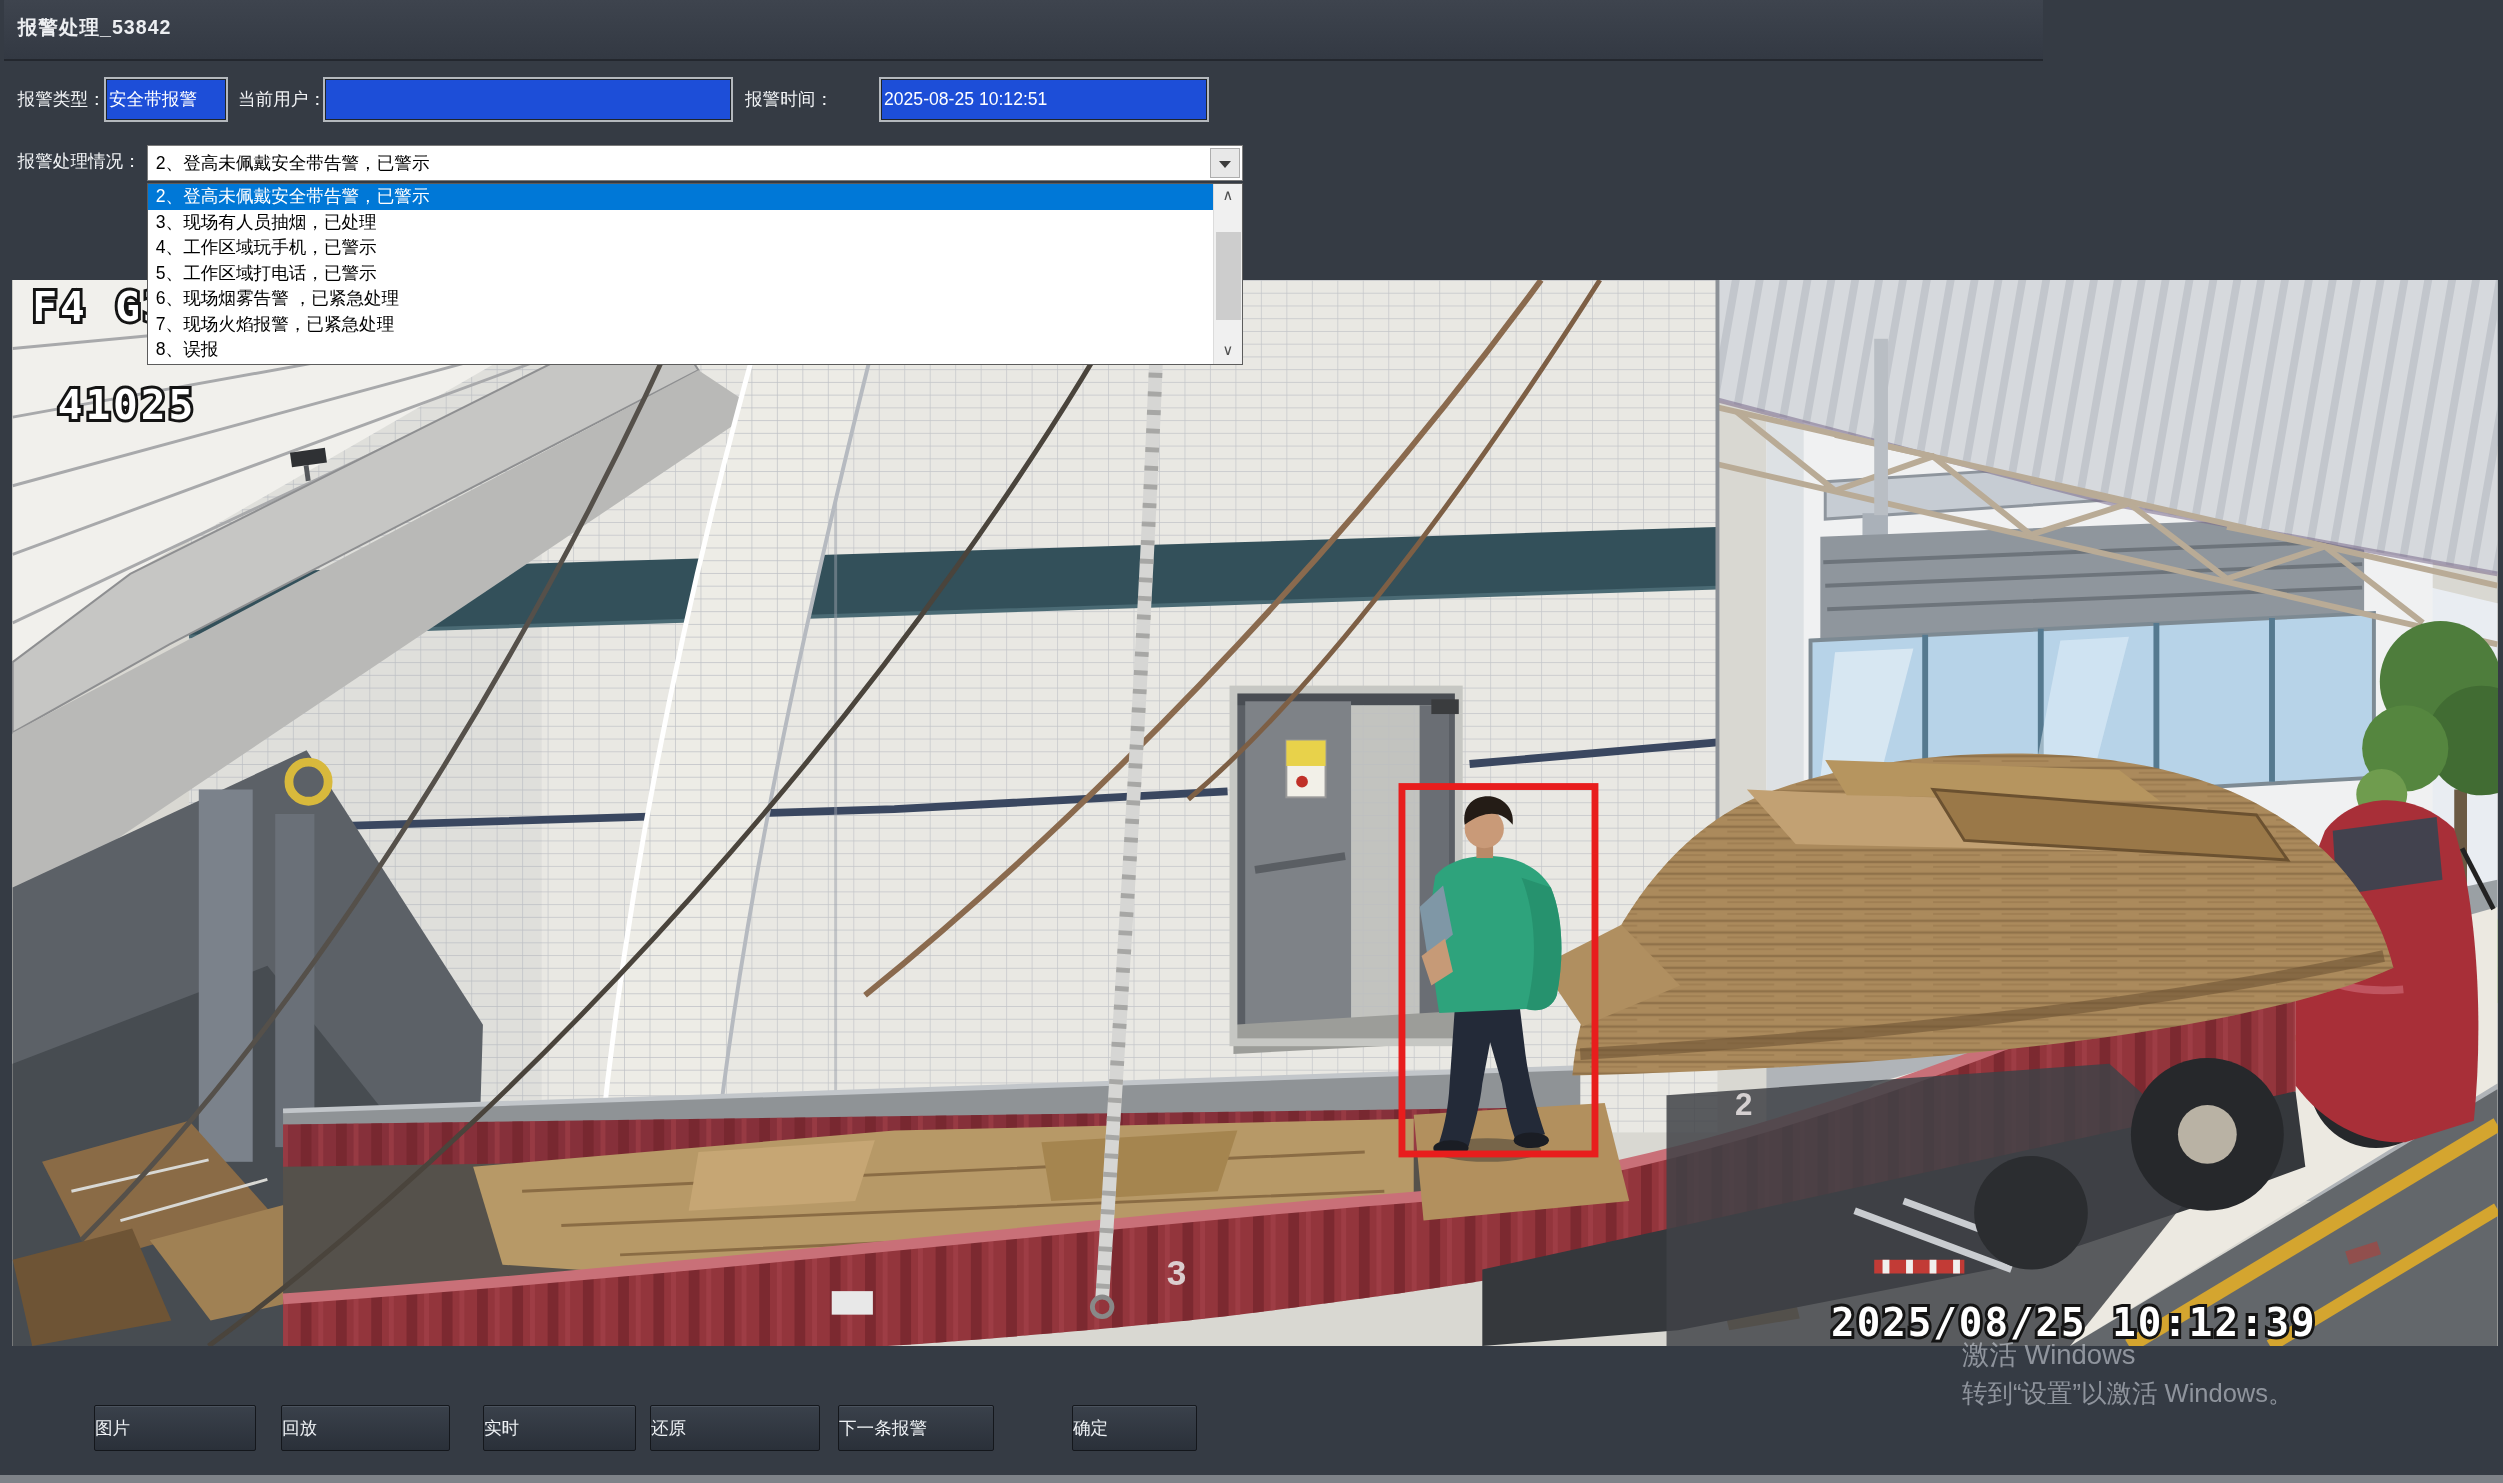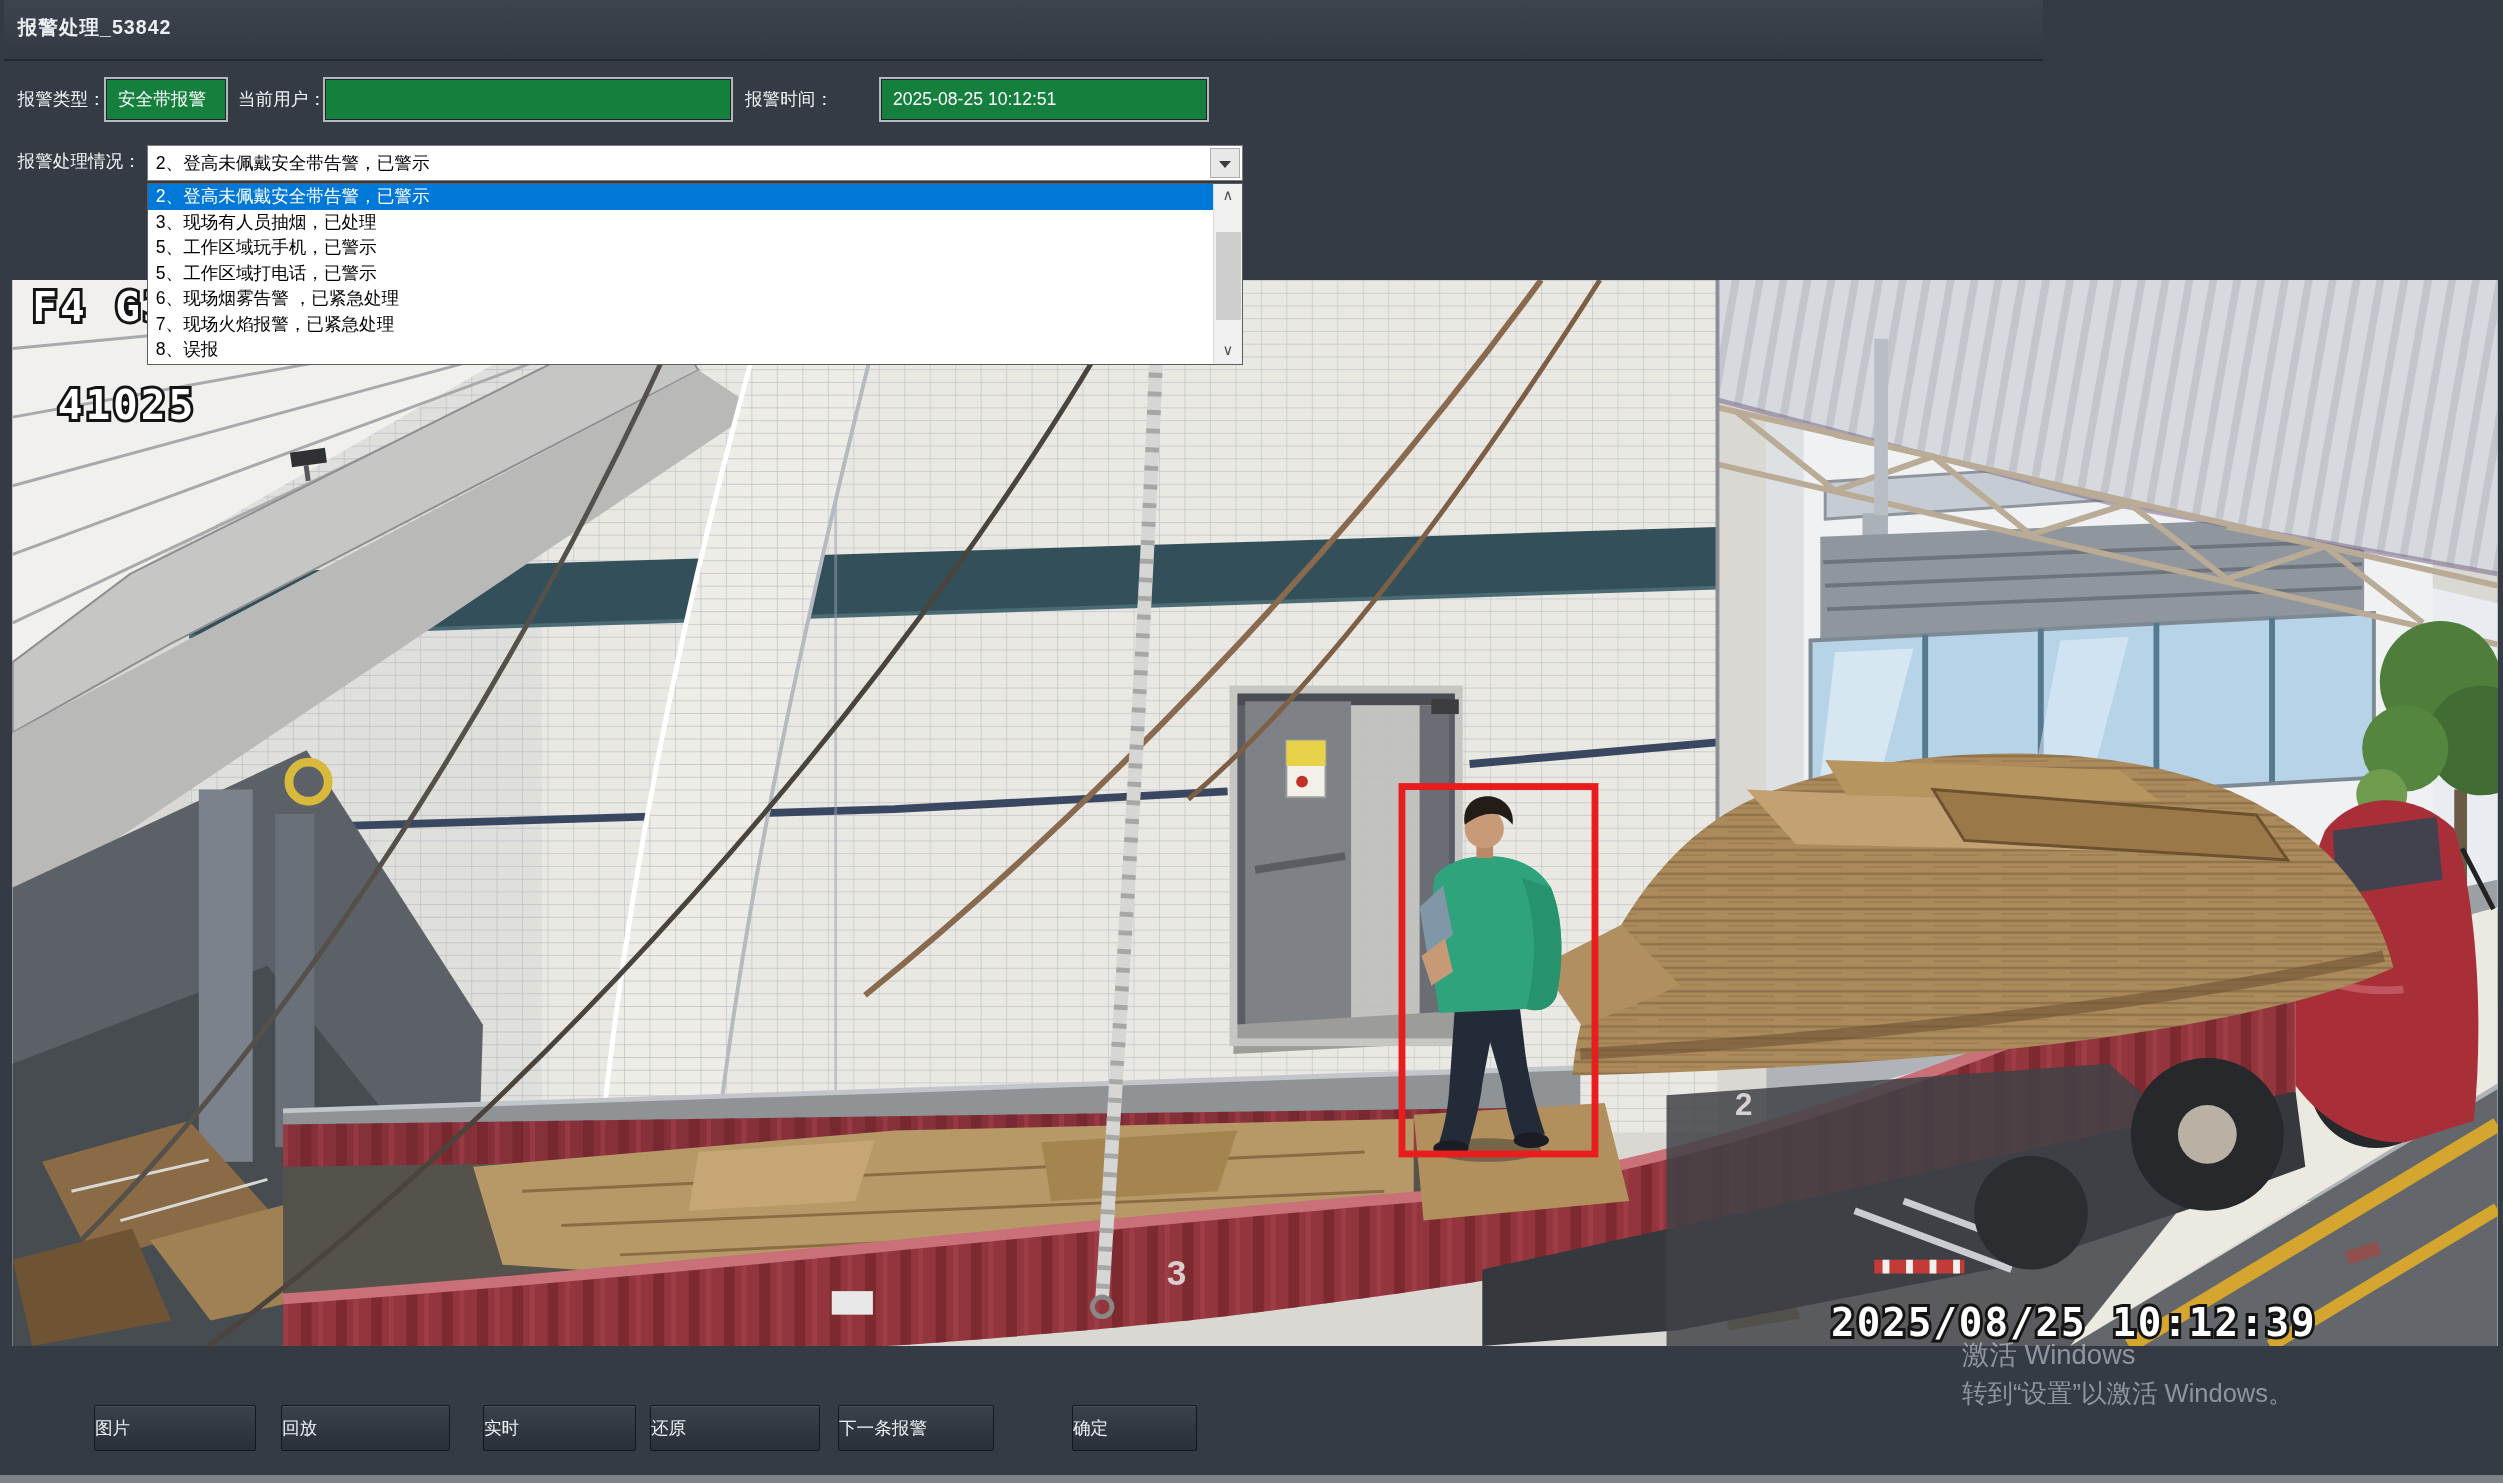--- a/index.html
+++ b/index.html
@@ -19,25 +19,25 @@
     position:absolute;left:13.7px;top:13.7px;
     color:#eceef1;font-size:19.6px;font-weight:bold;letter-spacing:1px;
   }
   
   .flabel{
     position:absolute;height:45px;line-height:45px;
     color:#f2f4f6;font-size:17.6px;white-space:nowrap;
   }
   .ffield{
     position:absolute;top:77px;height:45px;box-sizing:border-box;
-    background:#15803d;
+    background:#1d4ed8;
     border:2px solid #b4b8bd;
     box-shadow:inset 0 0 0 1px #1f242a;
     color:#ffffff;font-size:17.6px;line-height:40px;
-    padding:0 12px;white-space:nowrap;overflow:hidden;
+    padding:0 3px;white-space:nowrap;overflow:hidden;
   }
   .lbl-type{left:17.6px;top:77px}
   .fld-type{left:104px;width:124px}
   .lbl-user{left:238px;top:77px}
   .fld-user{left:323px;width:410px}
   .lbl-time{left:745px;top:77px}
   .fld-time{left:879px;width:330px}
   .lbl-handle{left:17.6px;top:141px;height:41px;line-height:41px}
   
   .combo{
@@ -382,21 +382,21 @@
     <text x="20" y="42" font-size="42" letter-spacing="3">F4  G30</text>
     <text x="46" y="142" font-size="42" letter-spacing="3">41025</text>
     <text x="1856" y="1078" font-size="40" letter-spacing="2">2025/08/25 10:12:39</text>
   </g>
 </svg>
 </div>
 
 <div class="ddlist">
   <div class="ddrow selected">2、登高未佩戴安全带告警，已警示</div>
   <div class="ddrow">3、现场有人员抽烟，已处理</div>
-  <div class="ddrow">5、工作区域玩手机，已警示</div>
+  <div class="ddrow">4、工作区域玩手机，已警示</div>
   <div class="ddrow">5、工作区域打电话，已警示</div>
   <div class="ddrow">6、现场烟雾告警 ，已紧急处理</div>
   <div class="ddrow">7、现场火焰报警，已紧急处理</div>
   <div class="ddrow">8、误报</div>
   <div class="ddscroll">
     <div class="arr up">∧</div>
     <div class="thumb"></div>
     <div class="arr down">∨</div>
   </div>
 </div>

